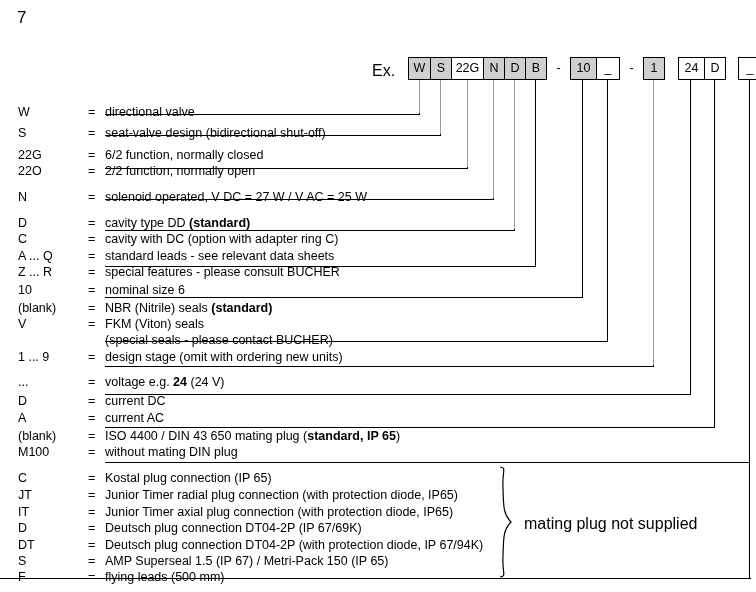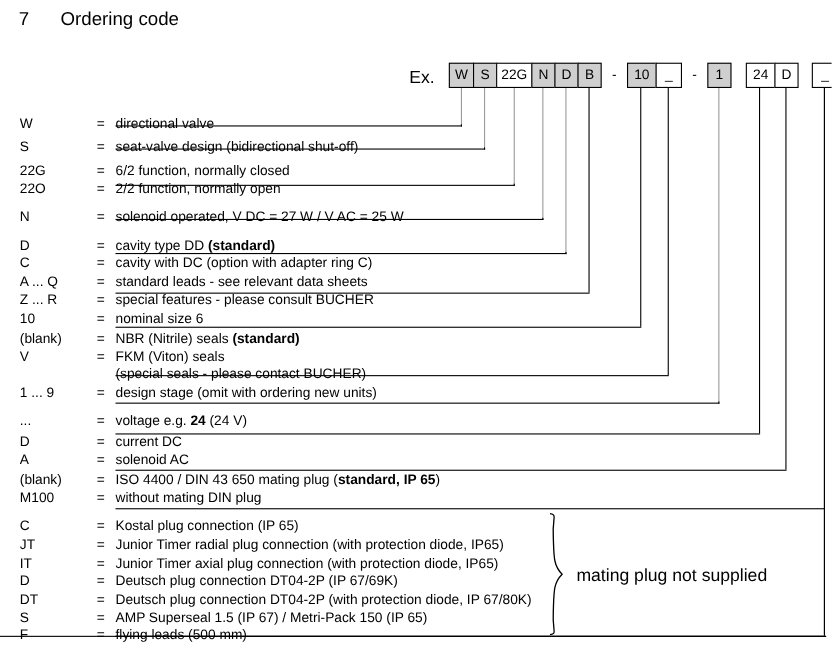--- a/index.html
+++ b/index.html
@@ -49,21 +49,20 @@
   #brace-note{position:absolute;left:524px;top:515px;font-size:16px;}
 
   
   .frame{position:absolute;background:#000;}
 </style>
 </head>
 <body>
 
 <div id="heading">
   <span class="num">7</span>
-  <span class="ttl">Ordering code</span>
 </div>
 
 <div id="code-strip">
   <span class="ex-label">Ex.</span>
 
 <div class="code-box shaded" style="left: 408px; width: 23px;">W</div>
     <div class="code-box shaded" style="left: 430px; width: 22px;">S</div>
     <div class="code-box" style="left: 451px; width: 33px;">22G</div>
     <div class="code-box shaded" style="left: 483px; width: 22px;">N</div>
     <div class="code-box shaded" style="left: 504px; width: 22px;">D</div>
@@ -195,21 +194,21 @@
       <span class="val">voltage e.g. <b>24</b> (24 V)</span>
     </div>
     <div class="row" style="top: 394px;">
       <span class="key">D</span>
       <span class="eq">=</span>
       <span class="val">current  DC</span>
     </div>
     <div class="row" style="top: 411px;">
       <span class="key">A</span>
       <span class="eq">=</span>
-      <span class="val">solenoid  AC</span>
+      <span class="val">current  AC</span>
     </div>
     <div class="row" style="top: 429px;">
       <span class="key">(blank)</span>
       <span class="eq">=</span>
       <span class="val">ISO 4400 / DIN 43 650 mating plug (<b>standard, IP 65</b>)</span>
     </div>
     <div class="row" style="top: 445px;">
       <span class="key">M100</span>
       <span class="eq">=</span>
       <span class="val">without mating DIN plug</span>
@@ -230,21 +229,21 @@
       <span class="val">Junior Timer axial plug connection (with protection diode, IP65)</span>
     </div>
     <div class="row" style="top: 521px;">
       <span class="key">D</span>
       <span class="eq">=</span>
       <span class="val">Deutsch plug connection DT04-2P (IP 67/69K)</span>
     </div>
     <div class="row" style="top: 538px;">
       <span class="key">DT</span>
       <span class="eq">=</span>
-      <span class="val">Deutsch plug connection DT04-2P (with protection diode, IP 67/80K)</span>
+      <span class="val">Deutsch plug connection DT04-2P (with protection diode, IP 67/94K)</span>
     </div>
     <div class="row" style="top: 554px;">
       <span class="key">S</span>
       <span class="eq">=</span>
       <span class="val">AMP Superseal 1.5 (IP 67) / Metri-Pack 150 (IP 65)</span>
     </div>
     <div class="row" style="top: 570px;">
       <span class="key">F</span>
       <span class="eq">=</span>
       <span class="val">flying leads (500 mm)</span>

